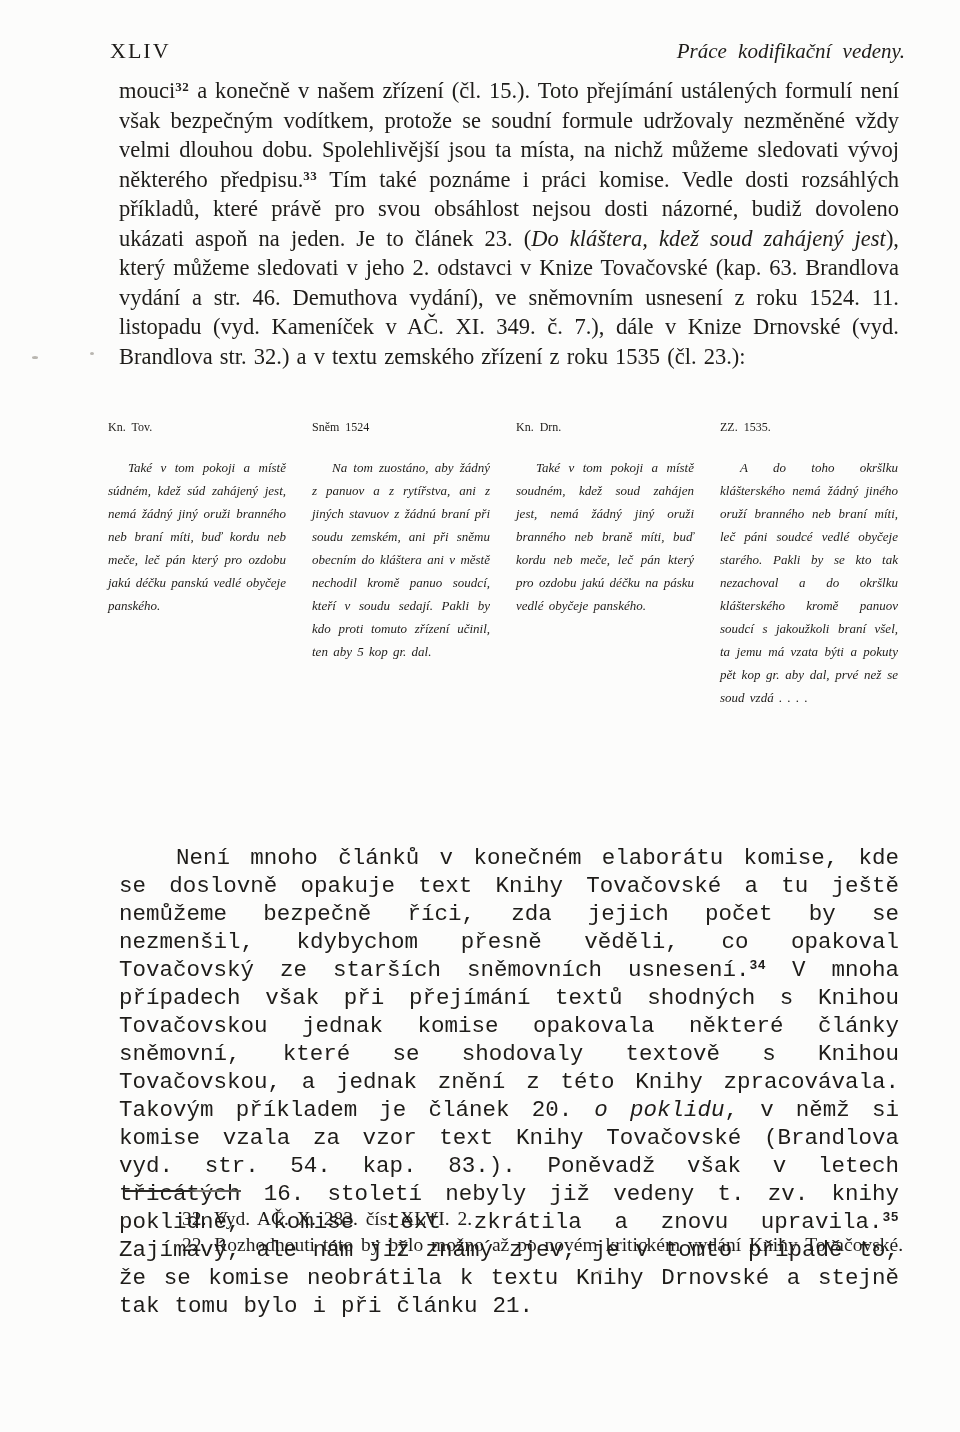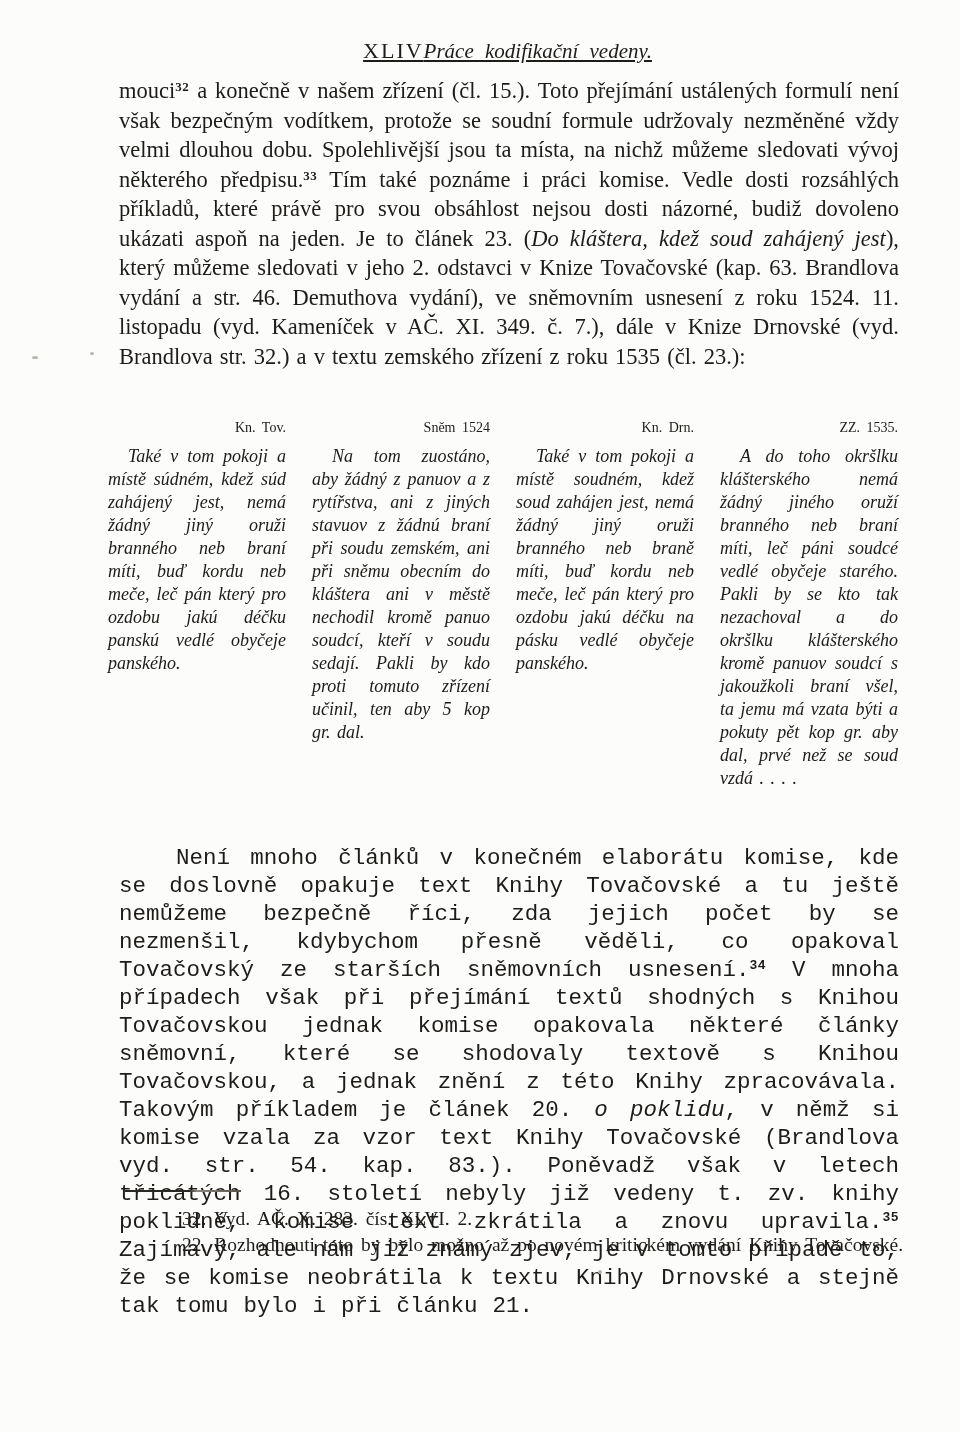--- a/index.html
+++ b/index.html
@@ -15,24 +15,23 @@
     color: #1e1c19;
     font-family: "Liberation Serif", "DejaVu Serif", serif;
     overflow: hidden;
   }
   .running-head {
     position: absolute;
     top: 38px;
     left: 110px;
     right: 55px;
     display: flex;
-    justify-content: center;
+    justify-content: space-between;
     align-items: baseline;
     font-size: 22px;
-    text-decoration: underline;
   }
   .pagenum {
     letter-spacing: 2px;
   }
   .running-title {
     font-style: italic;
     font-size: 21px;
     word-spacing: 6px;
   }
   .body-para {
@@ -63,30 +62,30 @@
   .columns {
     position: absolute;
     top: 420px;
     left: 108px;
     width: 790px;
     display: flex;
     justify-content: space-between;
   }
   .col { width: 178px; }
   .col-header {
-    text-align: right;
-    font-size: 14px;
-    margin-bottom: 9px;
+    text-align: left;
+    font-size: 12px;
+    margin-bottom: 21px;
     word-spacing: 3px;
     white-space: nowrap;
   }
   .col-text {
     margin: 0;
     font-style: italic;
-    font-size: 18px;
+    font-size: 13px;
     line-height: 23px;
     text-align: justify;
     text-indent: 20px;
     word-spacing: 2px;
   }
   .footnote-rule {
     position: absolute;
     top: 1190px;
     left: 125px;
     width: 116px;

